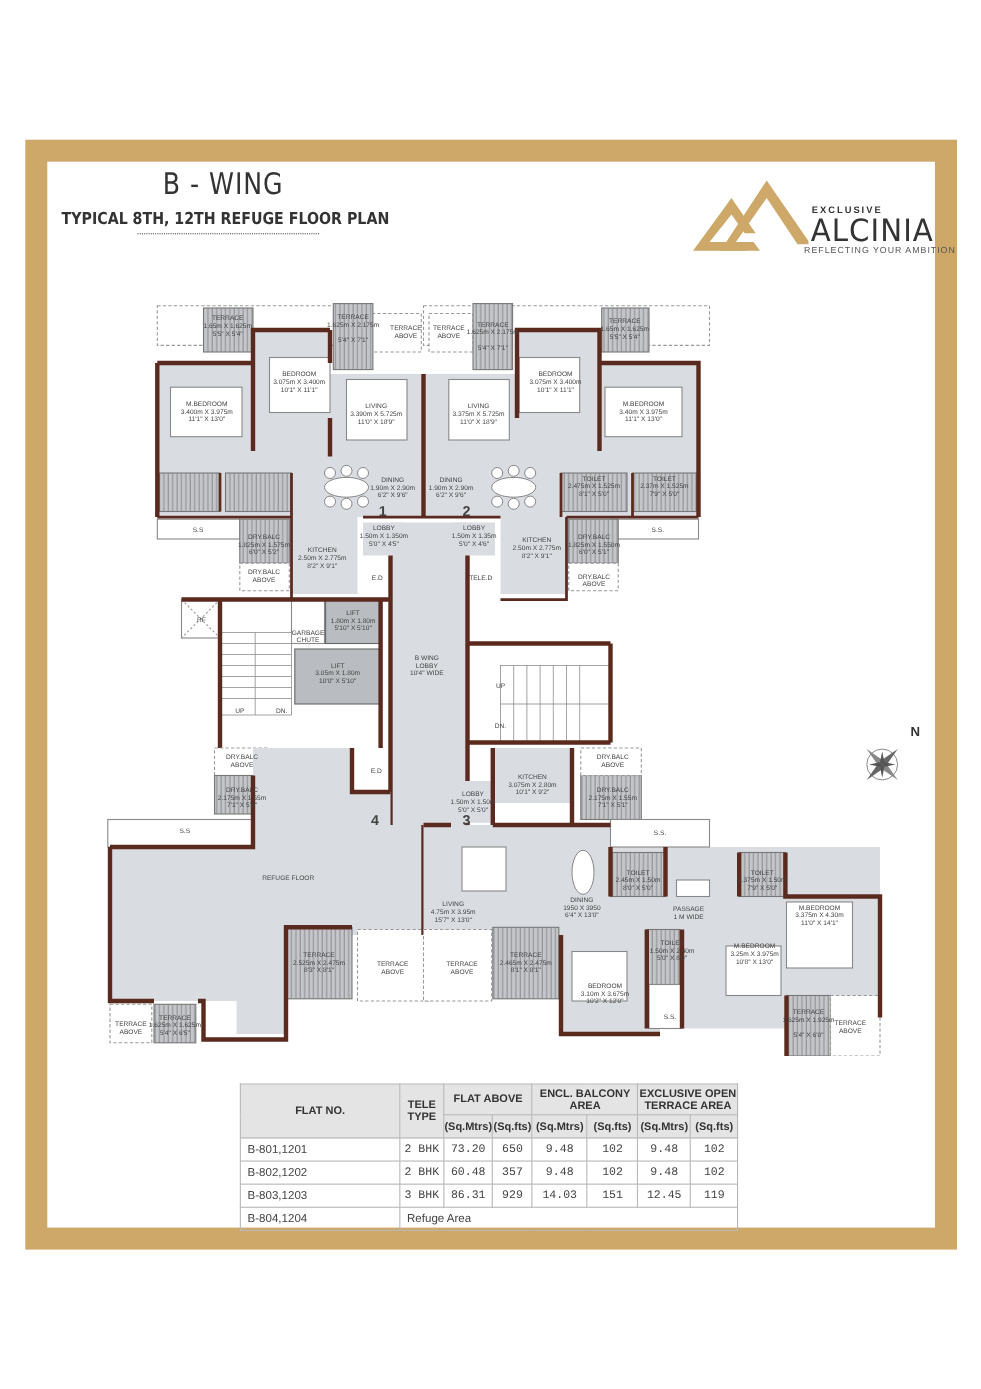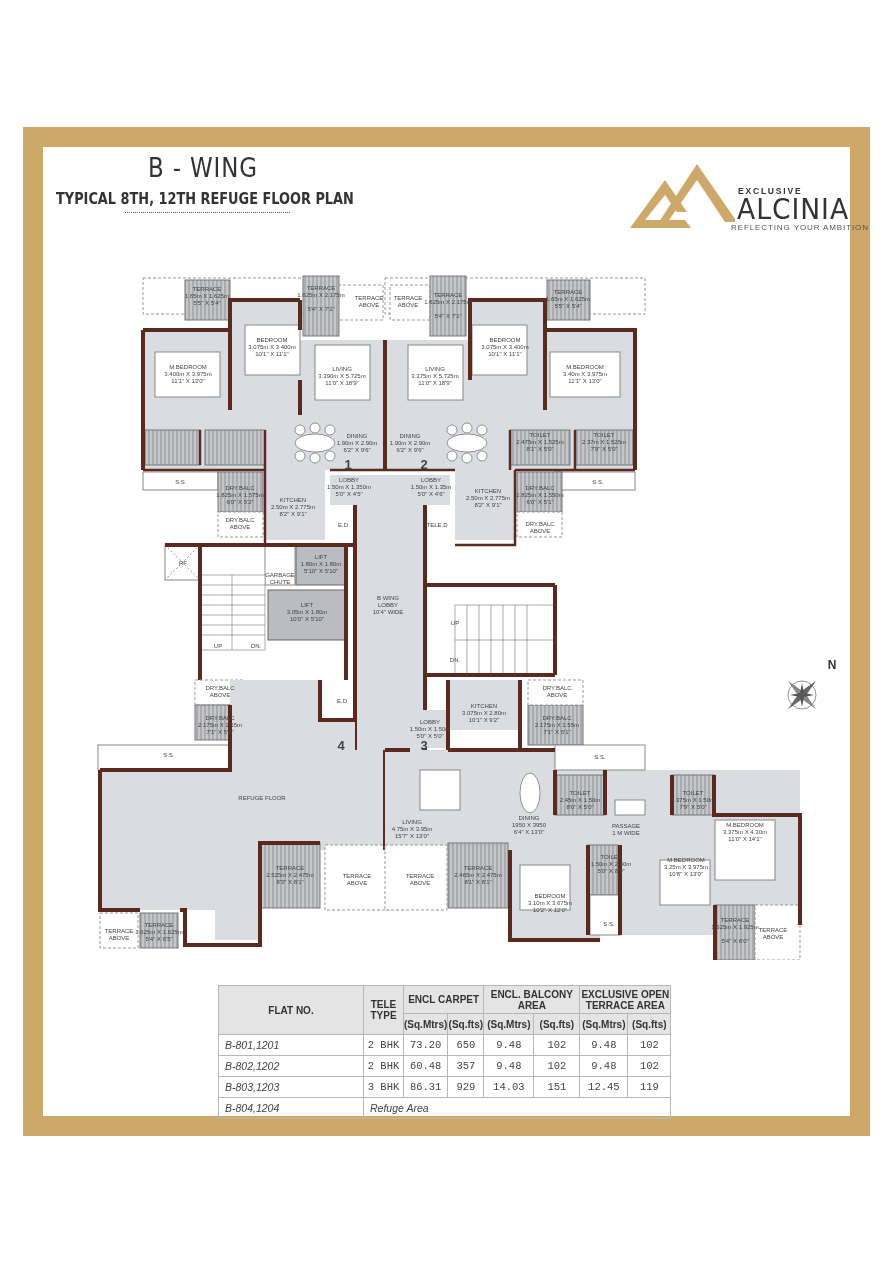--- a/index.html
+++ b/index.html
@@ -11,21 +11,21 @@
   .dots { position:absolute; left:125px; top:212px; width:165px; border-top:1.5px dotted #555; }
   .logo { position:absolute; left:625px; top:160px; width:220px; height:72px; }
   .logo .vert { position:absolute; left:113px; top:26px; font-size:8.5px; font-weight:bold; letter-spacing:1.8px; color:#333; }
   .logo .name { position:absolute; left:112px; top:33px; font-size:28px; letter-spacing:1px; color:#333; font-family:"DejaVu Sans", sans-serif; transform:scaleX(0.95); transform-origin:left top; }
   .logo .tag { position:absolute; left:106px; top:63px; font-size:8px; letter-spacing:0.9px; color:#555; white-space:nowrap;text-align:right; }
   .plan { position:absolute; left:90px; top:270px; width:720px; height:690px; }
   .plan text { font-family:"Liberation Sans", sans-serif; fill:#444; }
   .tbl { position:absolute; left:218px; top:985px; border-collapse:collapse; font-size:10.5px; color:#444; }
   .tbl th, .tbl td { border:1px solid #b7b7b7; padding:0; height:20px; }
   .tbl th { background:#e4e4e4; font-weight:bold; color:#333; font-size:10px; }
-  .tbl td.l { text-align:left; padding-left:6px;font-style:italic; }
+  .tbl td.l { text-align:left; padding-left:6px; }
   .tbl td.c { text-align:center;font-family:Liberation Mono, monospace; }
   .compass { position:absolute; left:780px; top:655px; width:60px; height:65px; }
 </style>
 </head>
 <body>
 
 <div class="frame"></div>
 <div class="inner"></div>
 
 <div class="title">B - WING</div>
@@ -370,21 +370,21 @@
       <col style="width:36px">
       <col style="width:50px">
       <col style="width:46px">
       <col style="width:48px">
       <col style="width:43px">
   </colgroup>
   <tbody>
       <tr style="height:28px">
     <th rowspan="2">FLAT NO.</th>
     <th rowspan="2">TELE TYPE</th>
-    <th colspan="2">ENCL CARPET</th>
+    <th colspan="2">FLAT ABOVE</th>
     <th colspan="2">ENCL. BALCONY AREA</th>
     <th colspan="2">EXCLUSIVE OPEN TERRACE AREA</th>
   </tr>
   <tr>
     <th>(Sq.Mtrs)</th>
     <th>(Sq.fts)</th>
     <th>(Sq.Mtrs)</th>
     <th>(Sq.fts)</th>
     <th>(Sq.Mtrs)</th>
     <th>(Sq.fts)</th>

